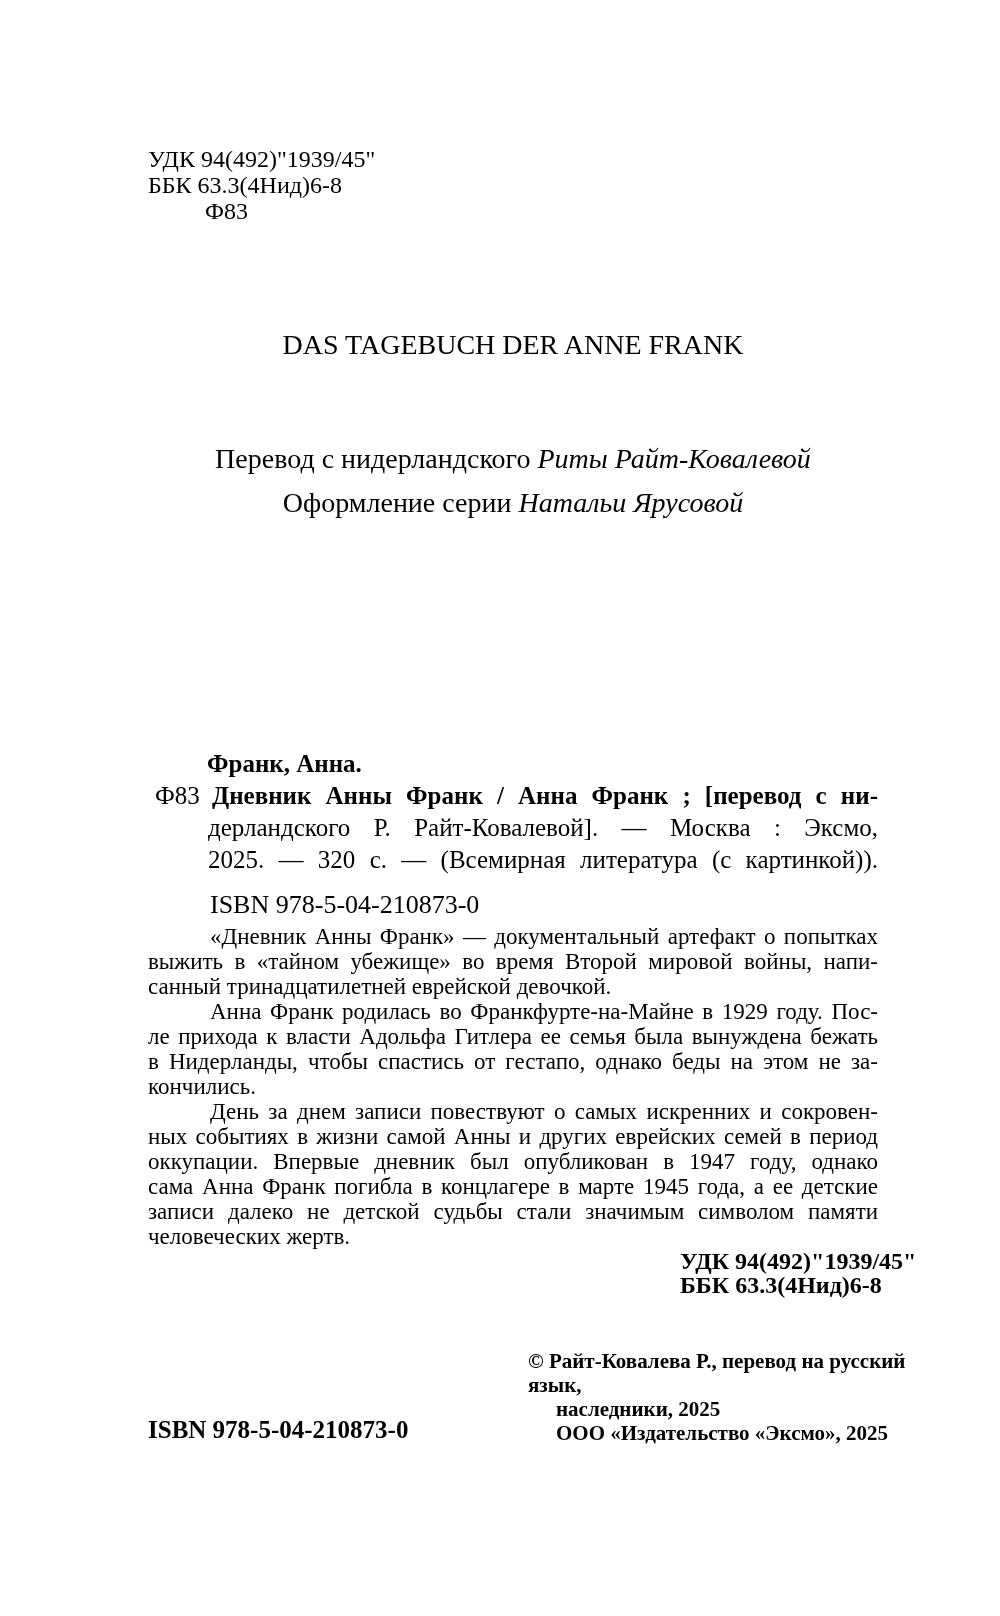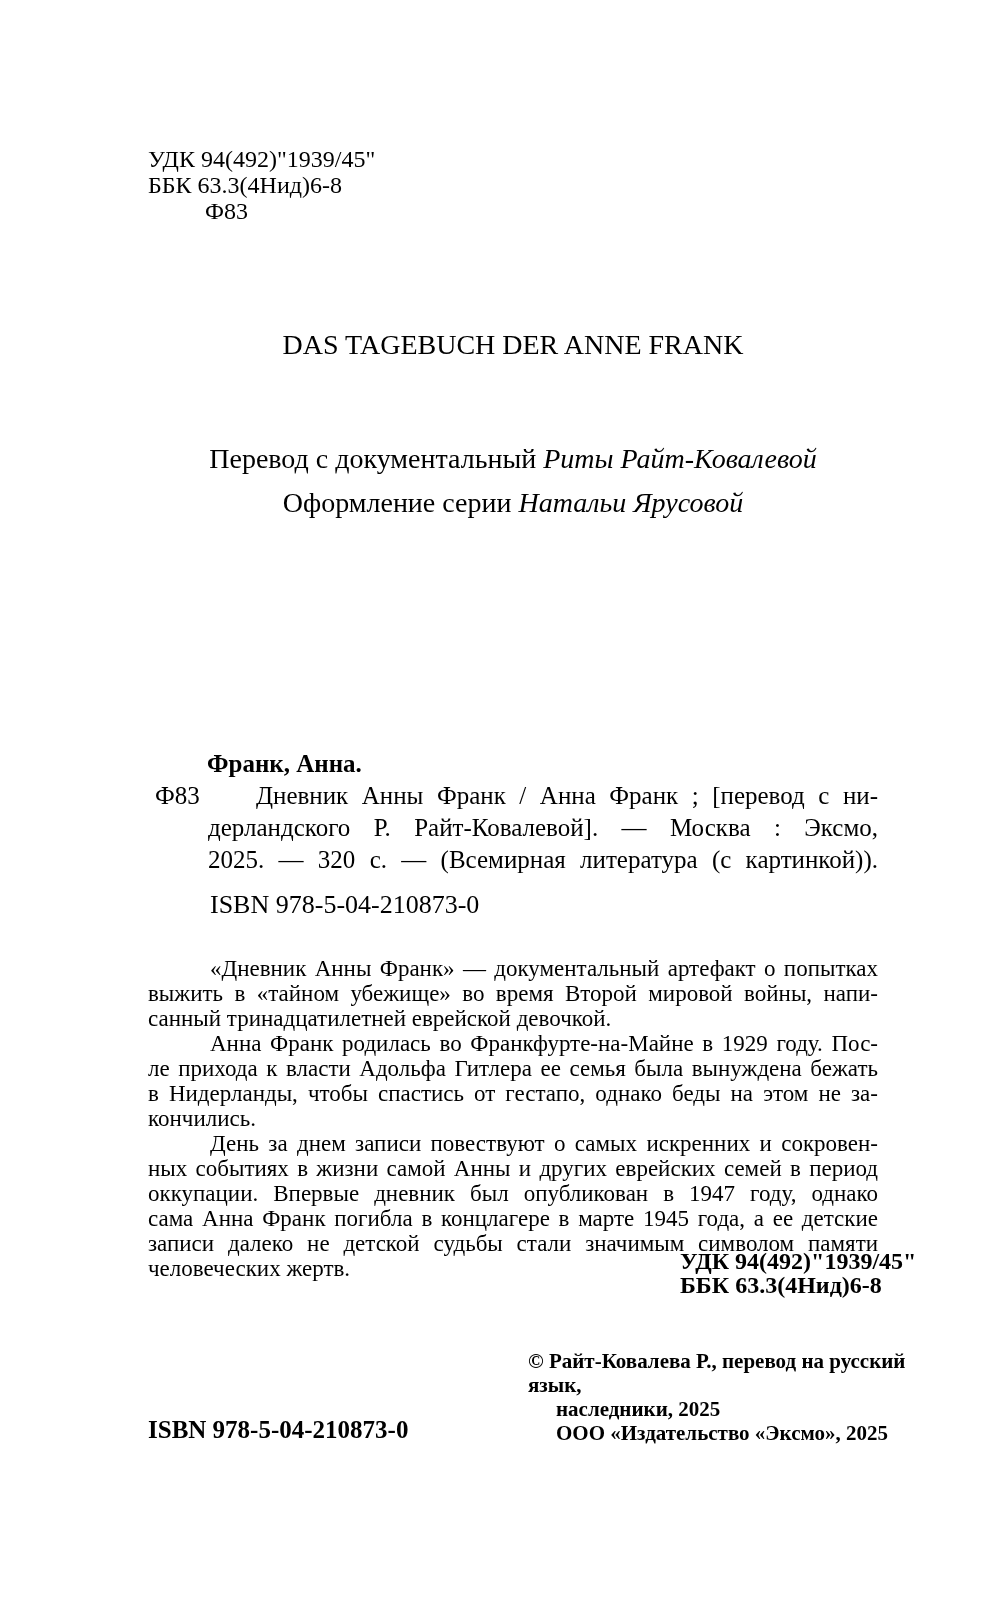--- a/index.html
+++ b/index.html
@@ -24,26 +24,26 @@
   .credits .c-line { line-height:44px; }
   .credits .ital { font-style:italic;margin-top:40px; }
 
   
   .catalog { left:148px; top:748px; width:730px; font-size:25px; line-height:32px; }
   .catalog .cat-heading { margin-left:59px; font-weight:bold; }
   .catalog .cat-body { position:relative; }
   .catalog .cat-code { position:absolute; left:7px; top:0; }
   .jline { text-align:justify; text-align-last:justify; }
   .lline { text-align:left; }
-  .catalog .cat-l1 { margin-left:108px; }
+  .catalog .cat-l1 { margin-left:64px;font-weight:bold; }
   .catalog .cat-l  { margin-left:60px; }
   .catalog .cat-isbn { margin-left:62px; margin-top:14px; font-size:26px; line-height:30px; }
 
   
-  .annotation { left:148px; top:956px; width:730px; font-size:23px; line-height:25px; }
+  .annotation { left:148px; top:924px; width:730px; font-size:23px; line-height:25px; }
   .annotation .first { text-indent:62px; }
 
   
   .codes-bottom { left:680px; top:1249px; font-size:24px; line-height:24px; font-weight:bold; }
 
   
   .copyright { left:528px; top:1349px; font-size:21px; line-height:24px; font-weight:bold; width:380px; }
   .copyright .cp-cont { padding-left:28px; }
 
   
@@ -58,21 +58,21 @@
     <div>УДК 94(492)"1939/45"</div>
     <div>ББК 63.3(4Нид)6-8</div>
     <div class="code-line3">Ф83</div>
   </div>
 
   <div class="block title-block">
     <div class="t-line">DAS TAGEBUCH DER ANNE FRANK</div>
   </div>
 
   <div class="block credits">
-    <div class="c-line"><span>Перевод с документальный </span><span class="ital">Риты Райт-Ковалевой</span></div>
+    <div class="c-line"><span>Перевод с нидерландского </span><span class="ital">Риты Райт-Ковалевой</span></div>
     <div class="c-line"><span>Оформление серии </span><span class="ital">Натальи Ярусовой</span></div>
   </div>
 
   <div class="block catalog">
     <div class="cat-heading">Франк, Анна.</div>
     <div class="cat-body">
       <span class="cat-code">Ф83</span>
       <div class="cat-l1 jline">Дневник Анны Франк / Анна Франк ; [перевод с ни-</div>
       <div class="cat-l jline">дерландского Р. Райт-Ковалевой]. — Москва : Эксмо,</div>
       <div class="cat-l jline">2025. — 320 с. — (Всемирная литература (с картинкой)).</div>

